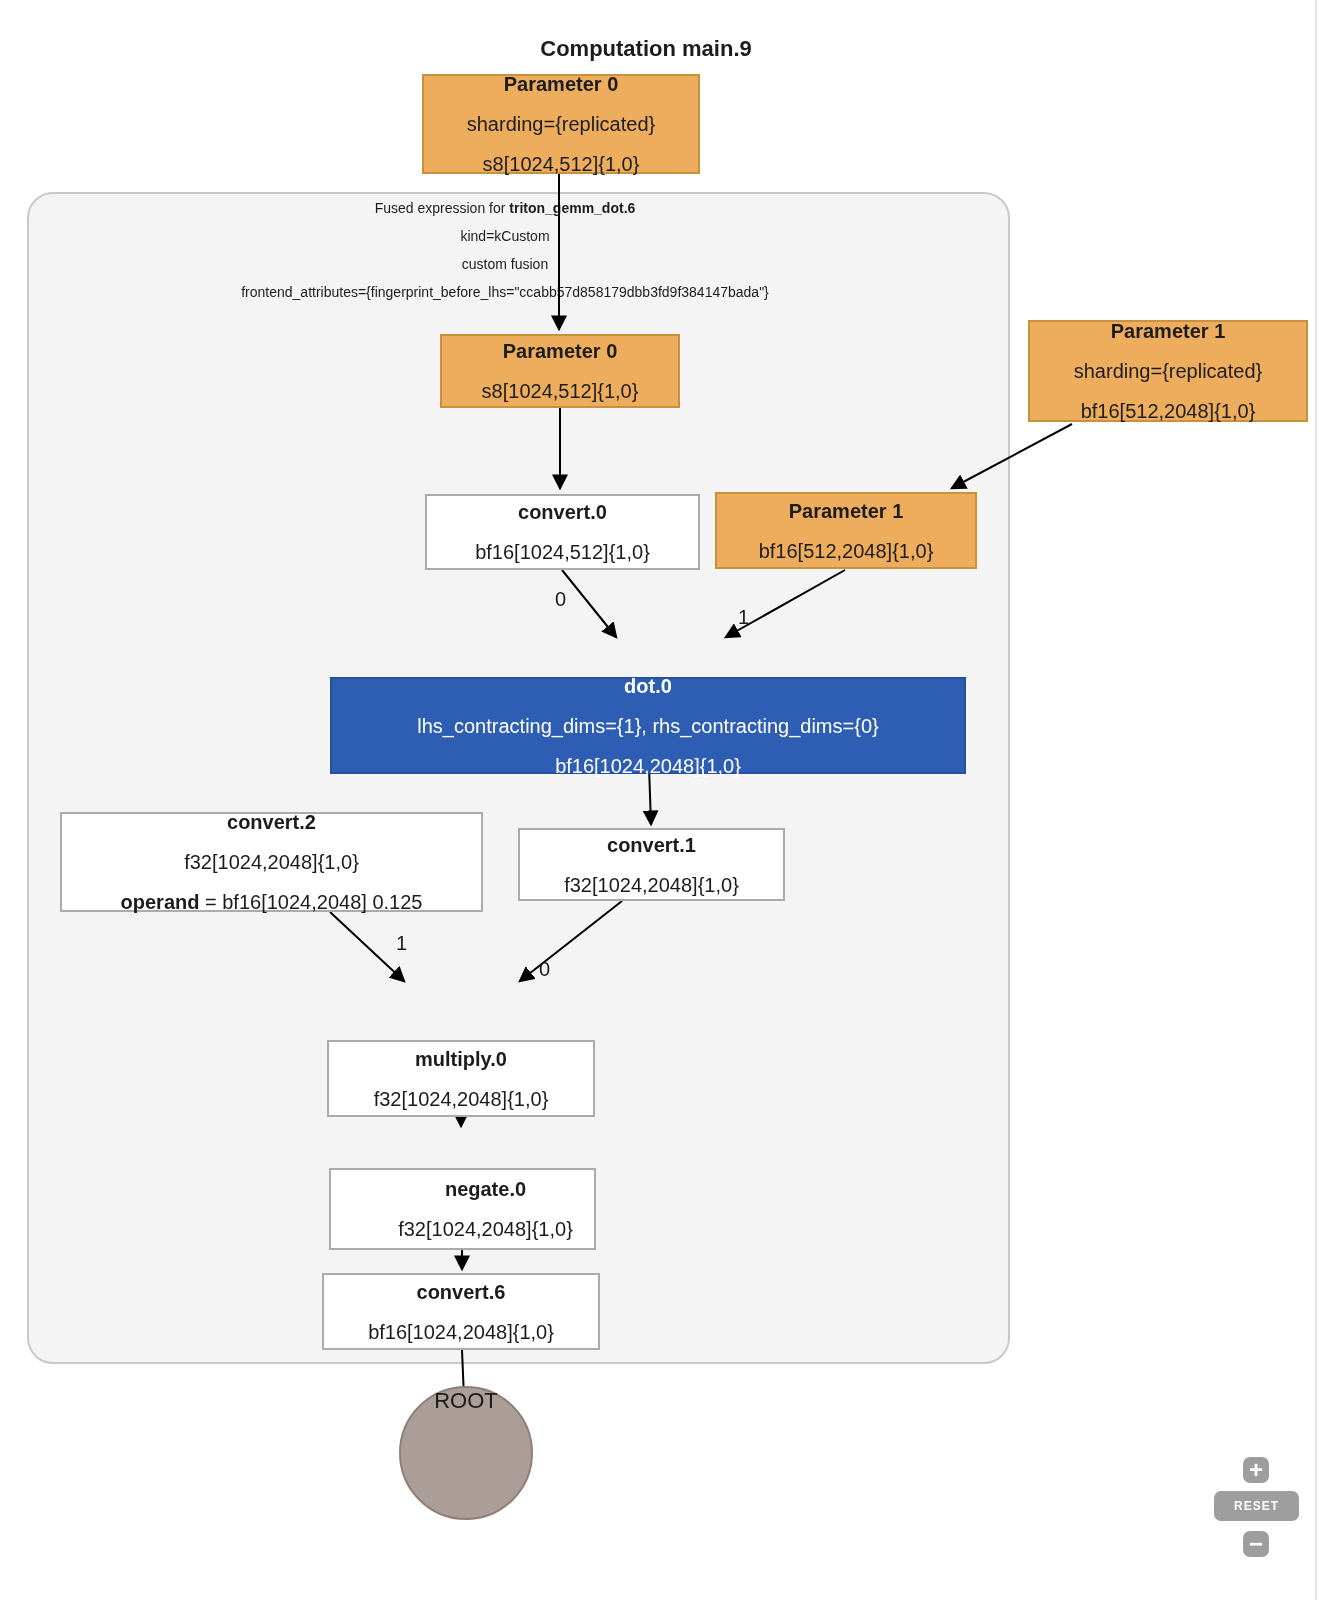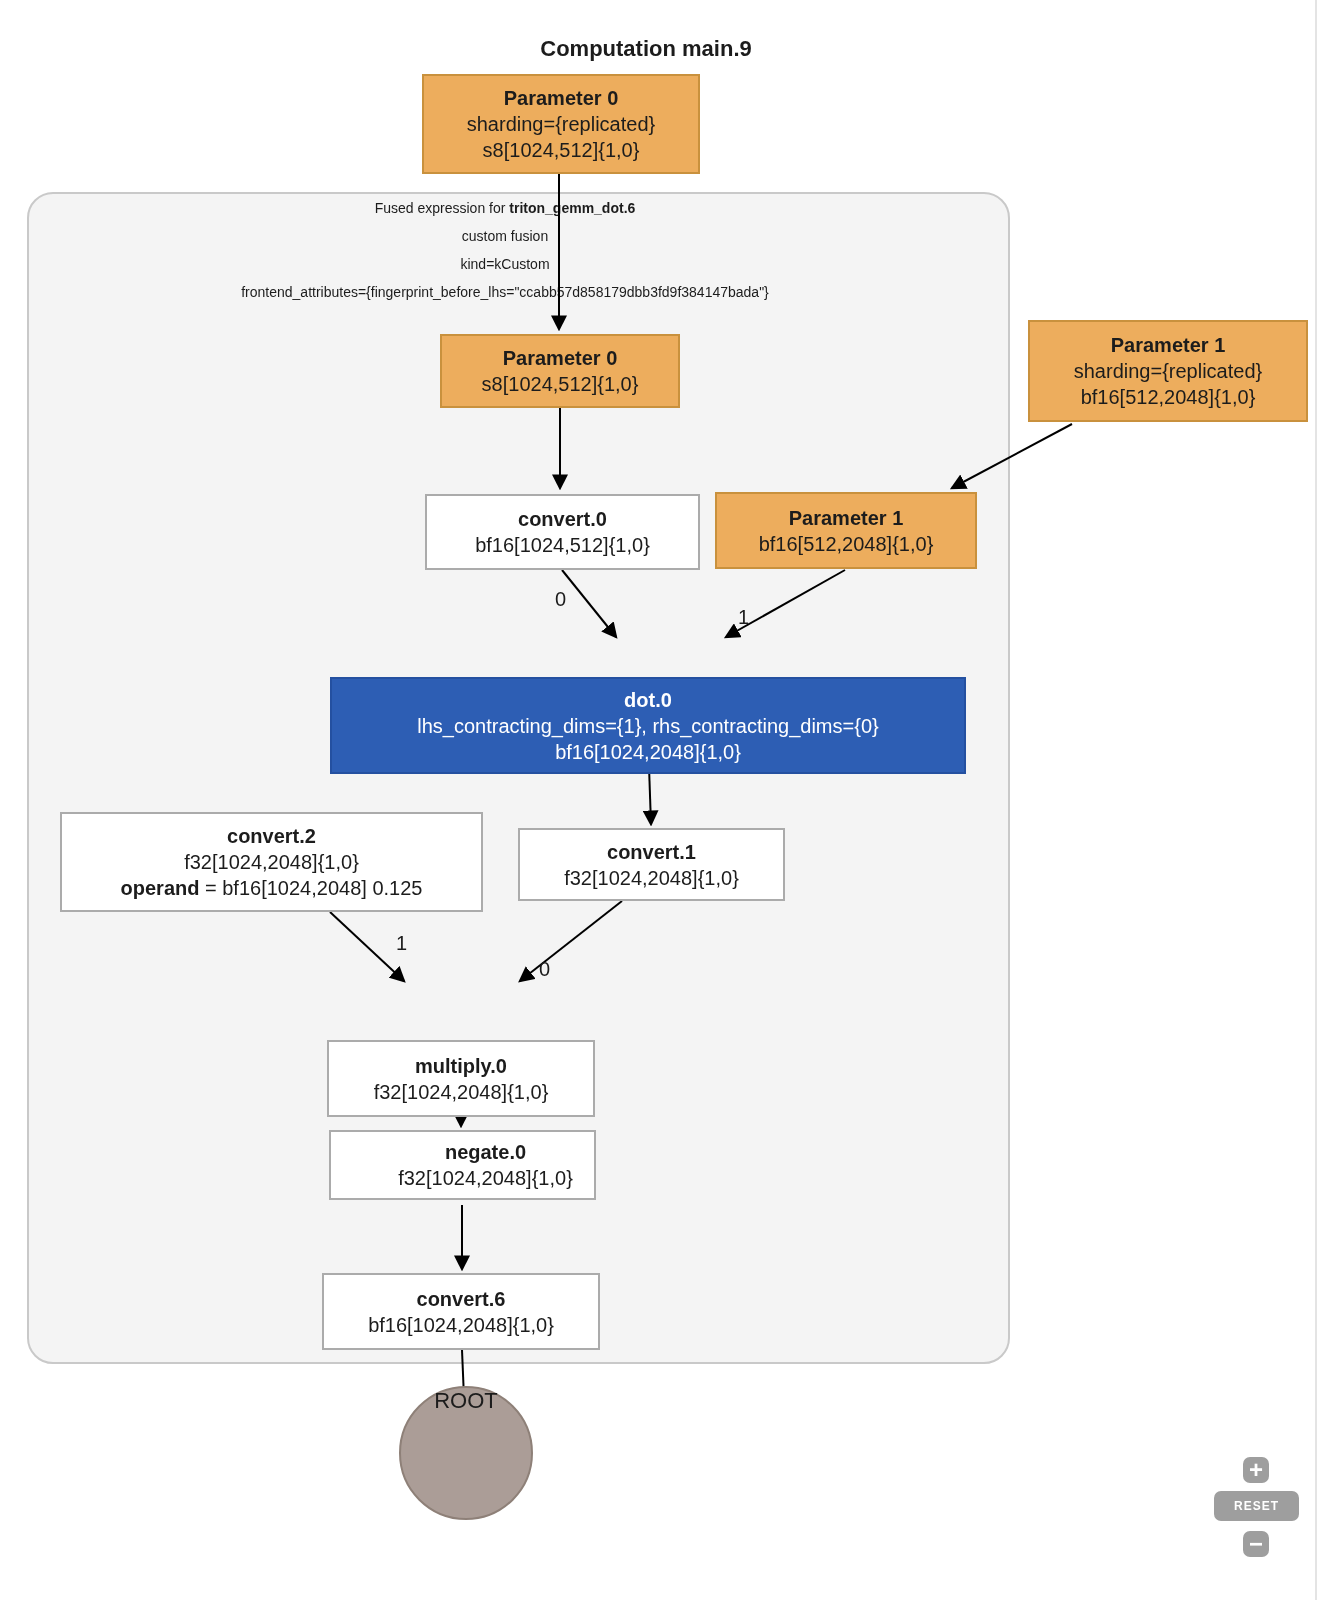--- a/index.html
+++ b/index.html
@@ -21,20 +21,21 @@
     position:absolute;left:30px;top:194px;width:950px;text-align:center;
     font-size:14px;line-height:28px;z-index:1;
   }
   .bold{font-weight:bold;}
   svg.edges{position:absolute;left:0;top:0;z-index:2;pointer-events:none;}
   .node{
     position:absolute;display:flex;flex-direction:column;align-items:center;
     justify-content:center;text-align:center;font-size:20px;line-height:26px;
     box-sizing:border-box;z-index:3;background:var(--op-fill,#fff);
     border:2px solid var(--op-border,#ababab);
+    gap:14px;
   }
   .param{background:var(--param-fill,#edad5d);border-color:var(--param-border,#c9913d);}
   .dot{background:var(--dot-fill,#2d5eb4);border-color:var(--dot-border,#2450a0);color:#ffffff;margin-top:36px;}
   .nname{font-weight:bold;}
   .edge-label{position:absolute;font-size:20px;z-index:3;}
   .root-node{
     position:absolute;left:399px;top:1386px;width:134px;height:134px;
     border-radius:50%;background:var(--root-fill,#ab9d97);
     border:2px solid var(--root-border,#8e8078);box-sizing:border-box;
     display:flex;align-items:flex-start;justify-content:center;font-size:22px;z-index:3;
@@ -52,22 +53,22 @@
 </head>
 <body>
 
 <div>
 
   <div class="graph-title">Computation main.9</div>
 
   <div class="cluster"></div>
   <div class="cluster-label">
     <div><span>Fused expression for </span><span class="bold">triton_gemm_dot.6</span></div>
+    <div>kind=kCustom</div>
     <div>custom fusion</div>
-    <div>kind=kCustom</div>
     <div>frontend_attributes={fingerprint_before_lhs="ccabb57d858179dbb3fd9f384147bada"}</div>
   </div>
 
   <svg class="edges" width="1335" height="1600">
     <defs>
       <marker id="arrow" viewBox="0 0 10 10" refX="8.5" refY="5" markerWidth="8" markerHeight="8" orient="auto-start-reverse">
         <path d="M0,0 L10,5 L0,10 z" fill="#000"></path>
       </marker>
     </defs>
     <line x1="559" y1="174" x2="559" y2="329" stroke="#000" stroke-width="2" marker-end="url(#arrow)"></line>
@@ -130,21 +131,21 @@
   <div class="node" style="left:518px;top:828px;width:267px;height:73px;">
     <div class="nname">convert.1</div>
     <div>f32[1024,2048]{1,0}</div>
   </div>
 
   <div class="node" style="left:327px;top:1040px;width:268px;height:77px;">
     <div class="nname">multiply.0</div>
     <div>f32[1024,2048]{1,0}</div>
   </div>
 
-  <div class="node" style="left:329px;top:1130px;width:267px;height:70px;padding-left:46px;">
+  <div class="node" style="left:329px;top:1168px;width:267px;height:82px;padding-left:46px;">
     <div class="nname">negate.0</div>
     <div>f32[1024,2048]{1,0}</div>
   </div>
 
   <div class="node" style="left:322px;top:1273px;width:278px;height:77px;">
     <div class="nname">convert.6</div>
     <div>bf16[1024,2048]{1,0}</div>
   </div>
 
   <div class="root-node">

